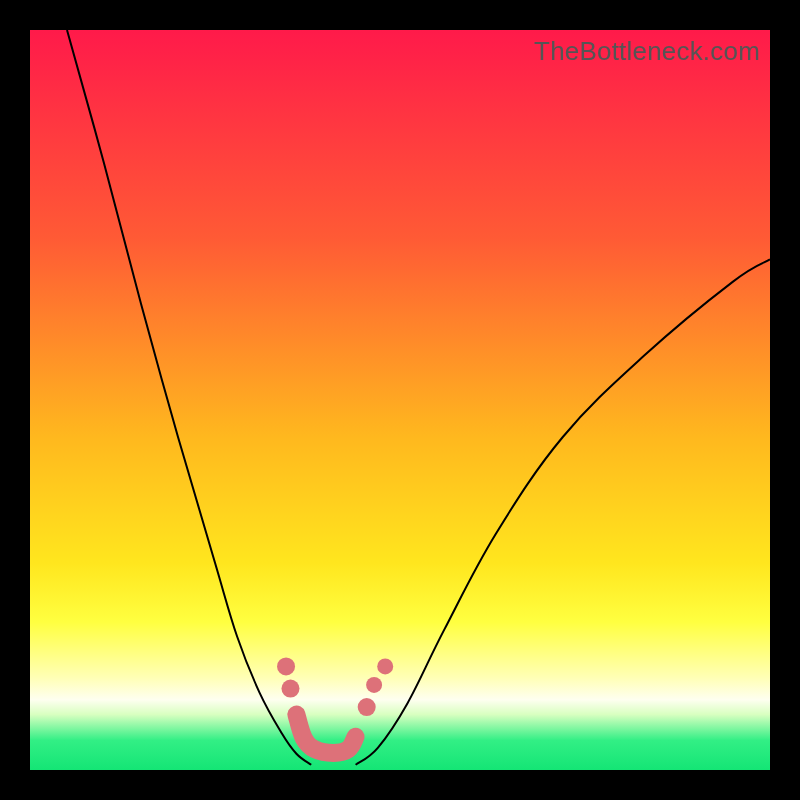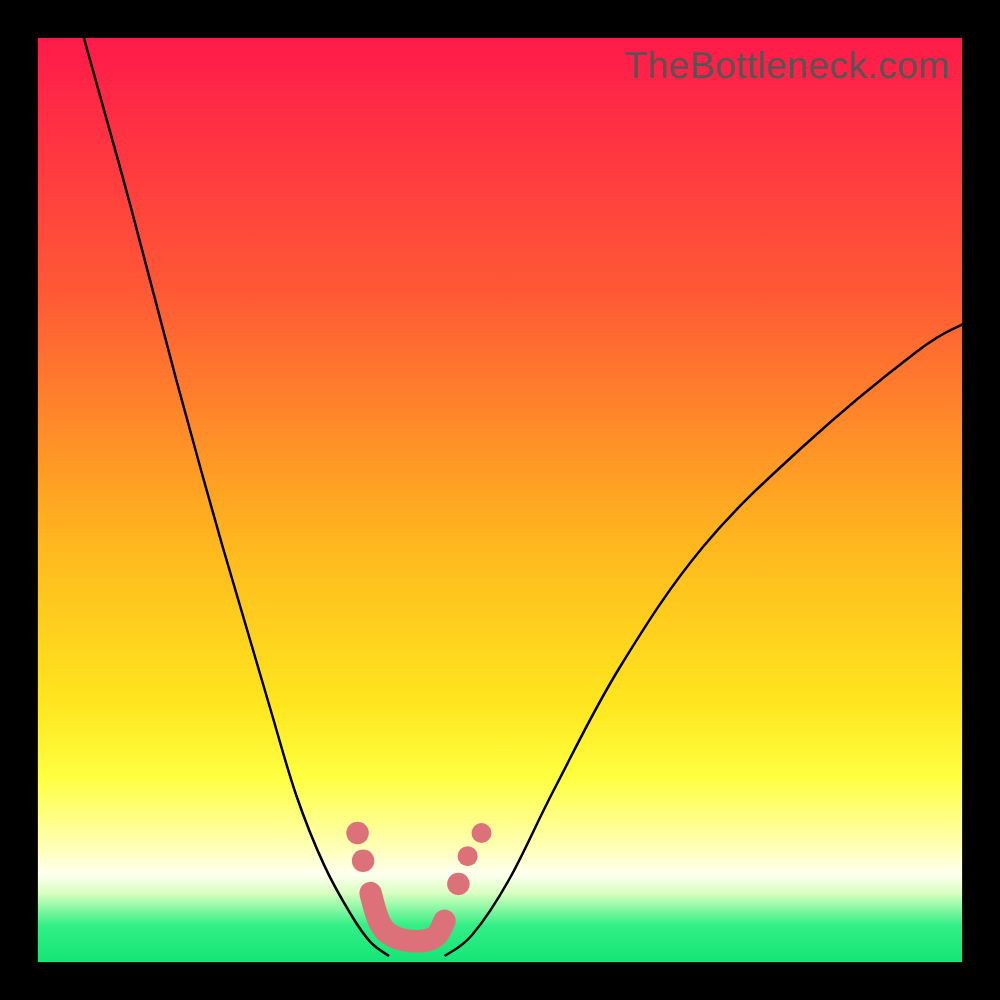--- a/index.html
+++ b/index.html
@@ -27,21 +27,21 @@
   }
   .gradient {
     position: absolute;
     inset: 0;
   }
   .credit {
     position: absolute;
     top: 6px;
     right: 10px;
     color: #555;
-    font-size: 30px;
+    font-size: 26px;
     letter-spacing: 0.2px;
     font-weight: 400;
   }
   svg.curves {
     position: absolute;
     inset: 0;
     width: 100%;
     height: 100%;
   }
   .curve {

